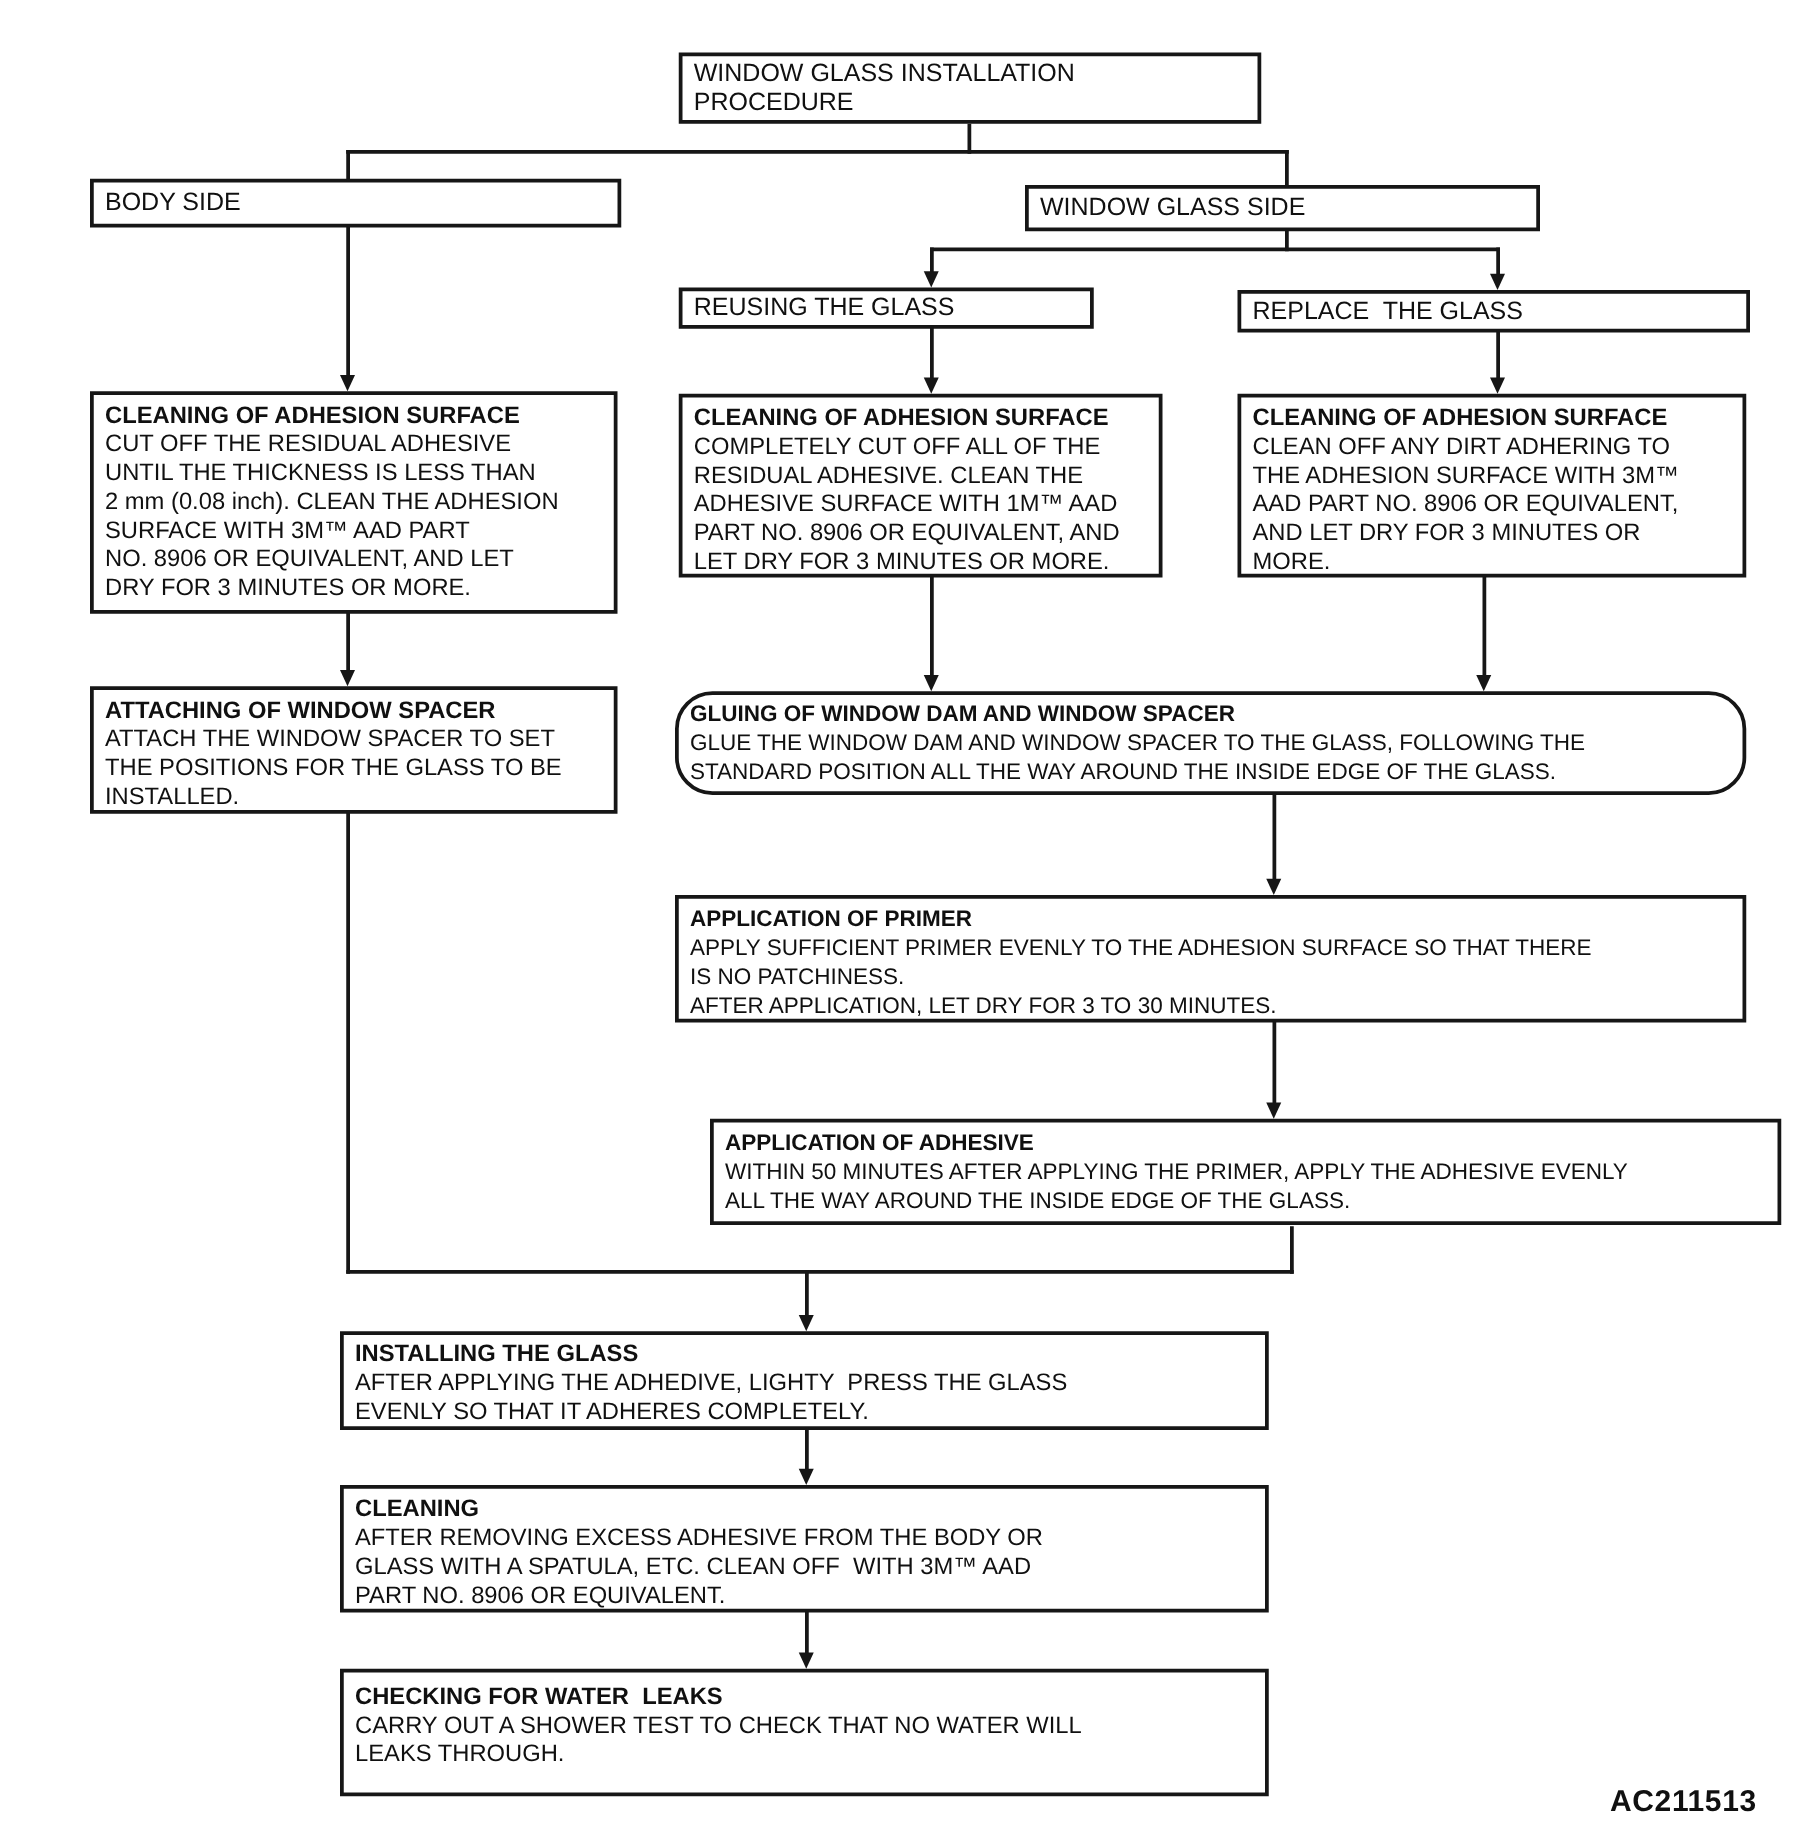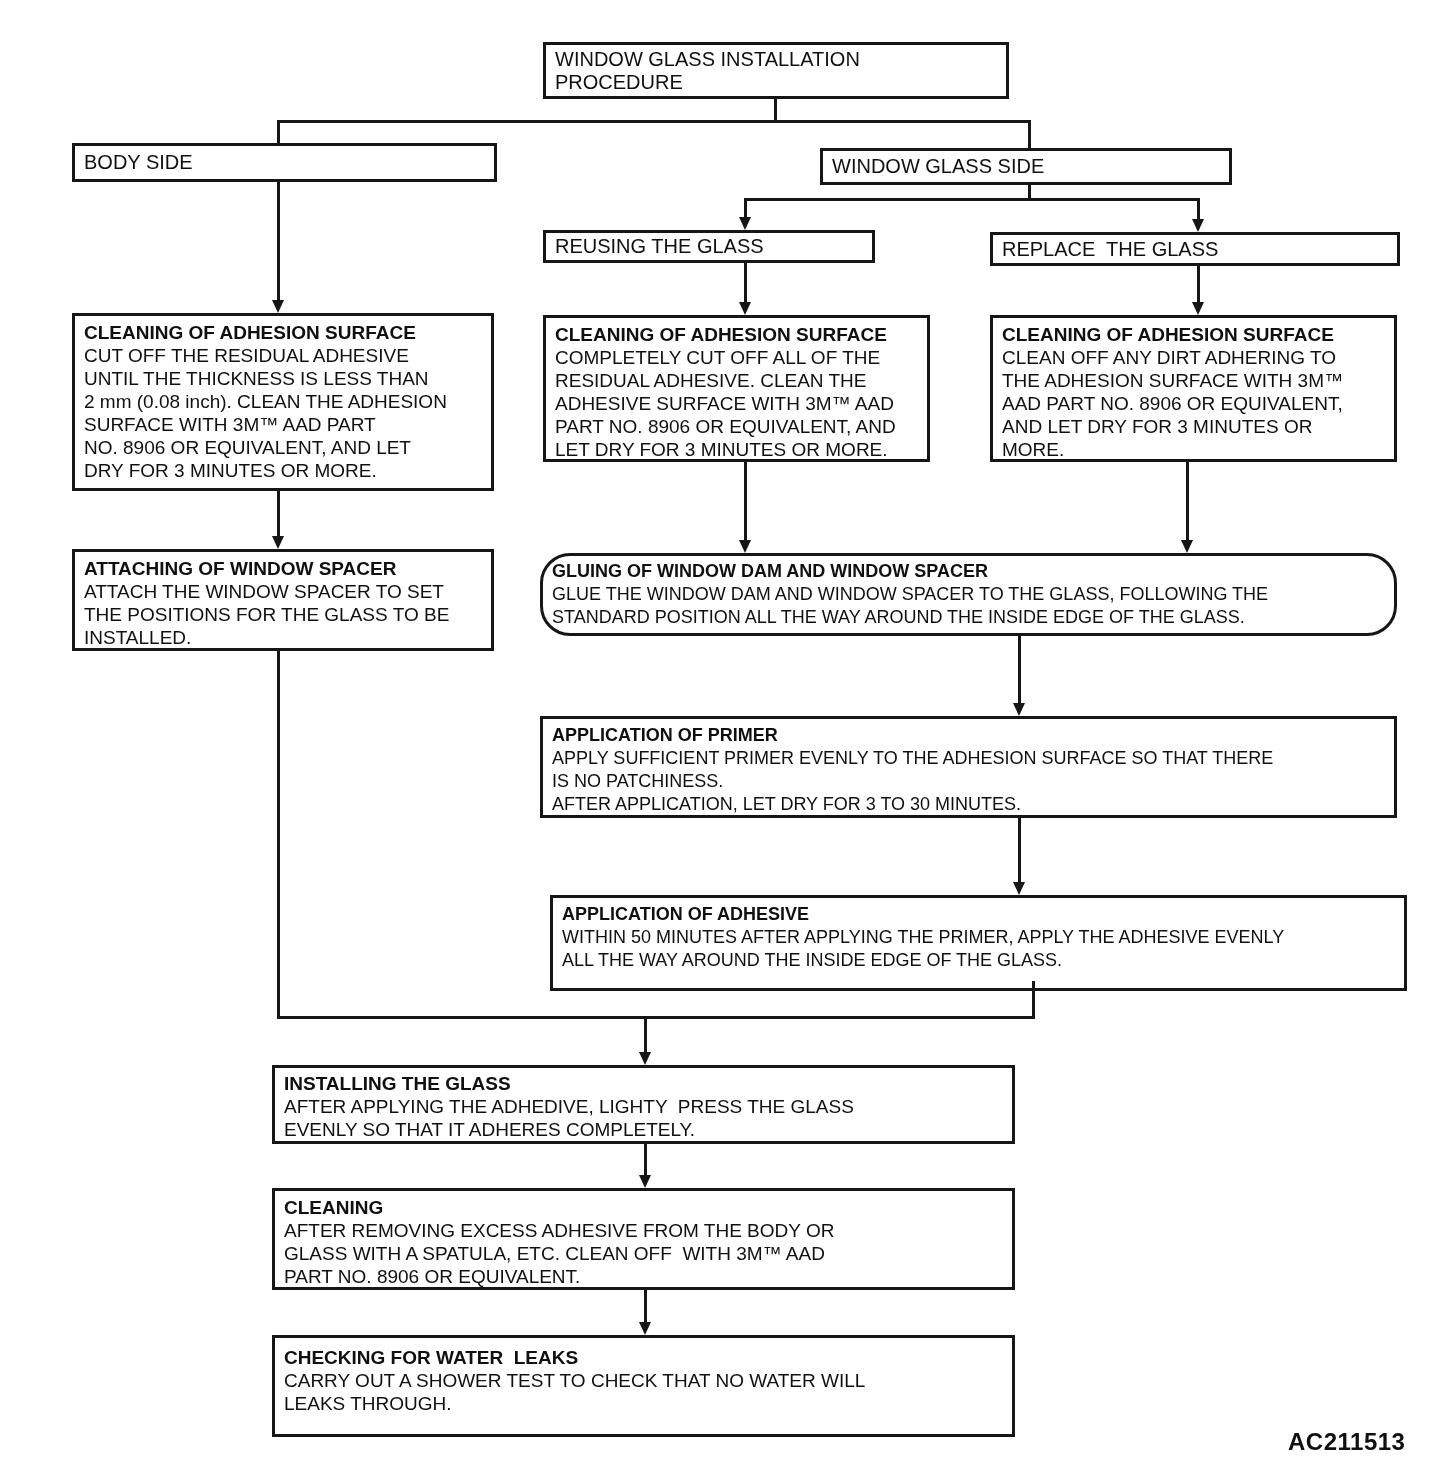--- a/index.html
+++ b/index.html
@@ -41,21 +41,21 @@
   #n-body-side    { left:72px;   top:143px;  width:425px; height:39px; }
   #n-wgs          { left:820px;  top:148px;  width:412px; height:37px; }
   #n-reusing      { left:543px;  top:230px;  width:332px; height:33px; }
   #n-replace      { left:990px;  top:232px;  width:410px; height:34px; }
   #n-clean-body   { left:72px;   top:313px;  width:422px; height:178px; }
   #n-clean-reuse  { left:543px;  top:315px;  width:387px; height:147px; }
   #n-clean-replace{ left:990px;  top:315px;  width:407px; height:147px; }
   #n-attach       { left:72px;   top:549px;  width:422px; height:102px; }
   #n-gluing       { left:540px;  top:553px;  width:857px; height:83px;  padding-top:4px;border-radius:30px; }
   #n-primer       { left:540px;  top:716px;  width:857px; height:102px; }
-  #n-adhesive     { left:550px;  top:895px;  width:857px; height:96px;  }
+  #n-adhesive     { left:568px;  top:895px;  width:857px; height:85px;  }
   #n-installing   { left:272px;  top:1065px; width:743px; height:79px;  padding-top:4px; }
   #n-cleaning     { left:272px;  top:1188px; width:743px; height:102px; }
   #n-checking     { left:272px;  top:1335px; width:743px; height:102px;  padding-top:8px; }
   
   #l-v-top          { left:774px;  top:99px;   height:24px; }
   #l-h-top          { left:277px;  top:120px;  width:754px; }
   #l-v-body-in      { left:277px;  top:120px;  height:25px; }
   #l-v-wgs-in       { left:1028px; top:120px;  height:30px; }
   #l-v-body-out     { left:277px;  top:181px;  height:122px; }
   #l-v-wgs-out      { left:1028px; top:184px;  height:17px; }
@@ -123,21 +123,21 @@
 2 mm (0.08 inch). CLEAN THE ADHESION
 SURFACE WITH 3M™ AAD PART
 NO. 8906 OR EQUIVALENT, AND LET
 DRY FOR 3 MINUTES OR MORE.</div>
   </div>
 
   <div class="node" id="n-clean-reuse">
     <div class="title">CLEANING OF ADHESION SURFACE</div>
     <div class="body">COMPLETELY CUT OFF ALL OF THE
 RESIDUAL ADHESIVE. CLEAN THE
-ADHESIVE SURFACE WITH 3M™ AAD
+ADHESIVE SURFACE WITH 1M™ AAD
 PART NO. 8906 OR EQUIVALENT, AND
 LET DRY FOR 3 MINUTES OR MORE.</div>
   </div>
 
   <div class="node" id="n-clean-replace">
     <div class="title">CLEANING OF ADHESION SURFACE</div>
     <div class="body">CLEAN OFF ANY DIRT ADHERING TO
 THE ADHESION SURFACE WITH 3M™
 AAD PART NO. 8906 OR EQUIVALENT,
 AND LET DRY FOR 3 MINUTES OR

